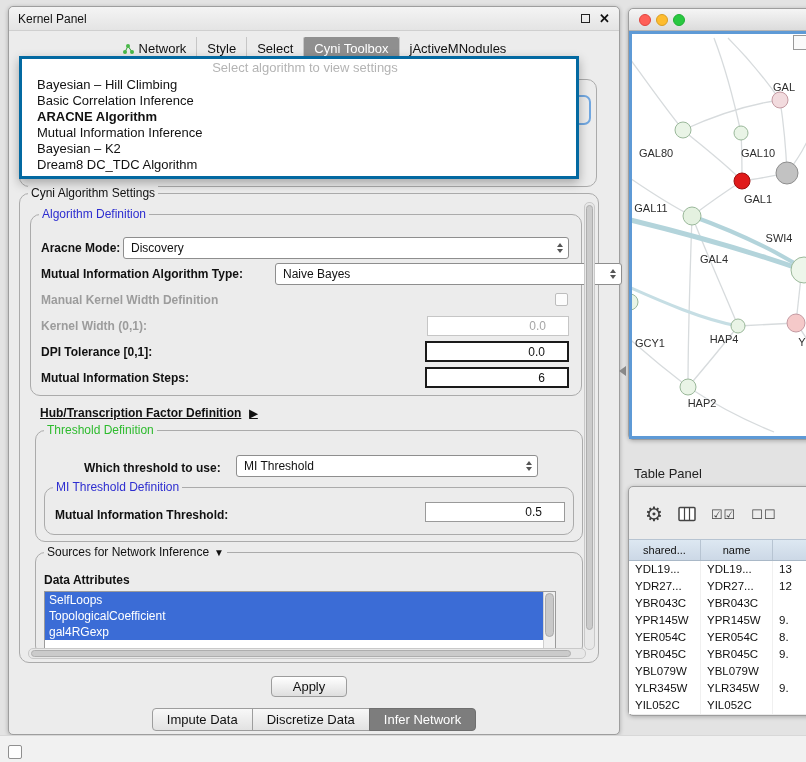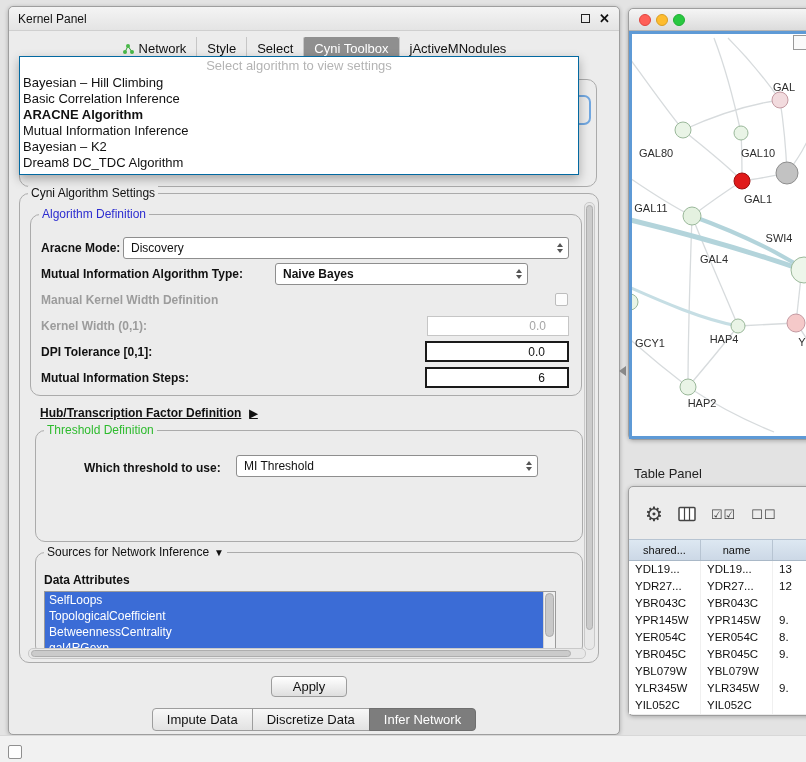--- a/index.html
+++ b/index.html
@@ -15,22 +15,22 @@
               font-size:12px; border-radius:5px 5px 0 0; background:linear-gradient(#f4f4f4,#e4e4e4); }
   .tb-icons { margin-left:auto; display:flex; align-items:center; gap:9px; }
   .restore-box { width:9px; height:9px; border:1.5px solid #222; display:inline-block; }
   .close-x { font-weight:bold; font-size:13px; line-height:1; }
 
   .tabbar { position:absolute; top:30px; left:0; right:0; display:flex; justify-content:center; font-size:13px; }
   .tab { padding:4px 10px; display:flex; align-items:center; gap:5px; border-left:1px solid #c6c6c6; }
   .tab:first-child { border-left:none; }
   .tab.active { background:#8f8f8f; color:#fff; border-radius:2px; }
 
-  .popup { position:absolute; left:10px; top:49px; width:560px; background:#fff; border:1px solid #0369a1;
-           box-shadow:0 4px 10px rgba(0,0,0,.3); z-index:10; padding-bottom:3px; }
+  .popup { position:absolute; left:10px; top:49px; width:560px; background:#fff; border:3px solid #0369a1;
+           box-shadow:0 4px 10px rgba(0,0,0,.3); z-index:10; padding-bottom:3px;padding-left:12px; }
   .popup-header { font-size:13px; color:#b4b4b4; text-align:center; height:18px; line-height:18px; }
   .popup-item { height:16px; line-height:16px; padding-left:3px; font-size:13px; white-space:nowrap; }
   .popup-item.selected { font-weight:bold; }
 
   .groupbox { position:absolute; border:1px solid #ababab; border-radius:10px; }
   .gtitle { position:absolute; top:-8px; left:8px; background:#ececec; padding:0 3px; font-size:12px;
             white-space:nowrap; display:flex; gap:5px; align-items:center; }
   .blue-t { color:#2d2dd0; }
   .green-t { color:#2dbb2d; }
 
@@ -176,21 +176,21 @@
         <span class="flabel" style="left:10px;top:26px;">Aracne Mode:</span>
         <div class="combo" style="left:92px;top:22px;width:446px;">
           <span>Discovery</span>
           <span class="spin">
               <span class="tri-up"></span>
               <span class="tri-dn"></span>
             </span>
         </div>
 
         <span class="flabel" style="left:10px;top:52px;">Mutual Information Algorithm Type:</span>
-        <div class="combo" style="left:244px;top:48px;width:253px;font-weight:bold;">
+        <div class="combo" style="left:244px;top:48px;width:347px;">
           <span>Naive Bayes</span>
           <span class="spin">
               <span class="tri-up"></span>
               <span class="tri-dn"></span>
             </span>
         </div>
 
         <span class="flabel dis" style="left:10px;top:78px;">Manual Kernel Width Definition</span>
         <span class="checkbox" style="left:524px;top:78px;"></span>
 
@@ -216,32 +216,38 @@
 
         <span class="flabel" style="left:48px;top:30px;">Which threshold to use:</span>
         <div class="combo" style="left:200px;top:24px;width:302px;">
           <span>MI Threshold</span>
           <span class="spin">
               <span class="tri-up"></span>
               <span class="tri-dn"></span>
             </span>
         </div>
 
+        <div class="groupbox" style="left:8px;top:56px;width:530px;height:48px;">
+          <span class="gtitle blue-t">
+              <span>MI Threshold Definition</span>
+            </span>
+          <span class="flabel" style="left:10px;top:20px;">Mutual Information Threshold:</span>
+          <div class="field" style="left:380px;top:14px;width:140px;">0.5</div>
+        </div>
       </div>
 
       <div class="groupbox" style="left:15px;top:358px;width:548px;height:104px;">
         <span class="gtitle">
           <span>Sources for Network Inference</span>
           <span style="font-size:10px;">▼</span>
         </span>
         <span class="flabel" style="left:8px;top:20px;">Data Attributes</span>
         <div class="attr-list" style="left:8px;top:38px;width:512px;height:64px;">
           <div class="attr-item">SelfLoops</div>
           <div class="attr-item">TopologicalCoefficient</div>
-          <div class="attr-item">BetweennessCentrality</div>
           <div class="attr-item">gal4RGexp</div>
           <div class="list-scroll">
               <div class="list-thumb"></div>
             </div>
         </div>
       </div>
 
       <div class="vscroll" style="right:3px;top:8px;height:448px;">
         <div class="vthumb" style="top:2px;height:425px;"></div>
       </div>

